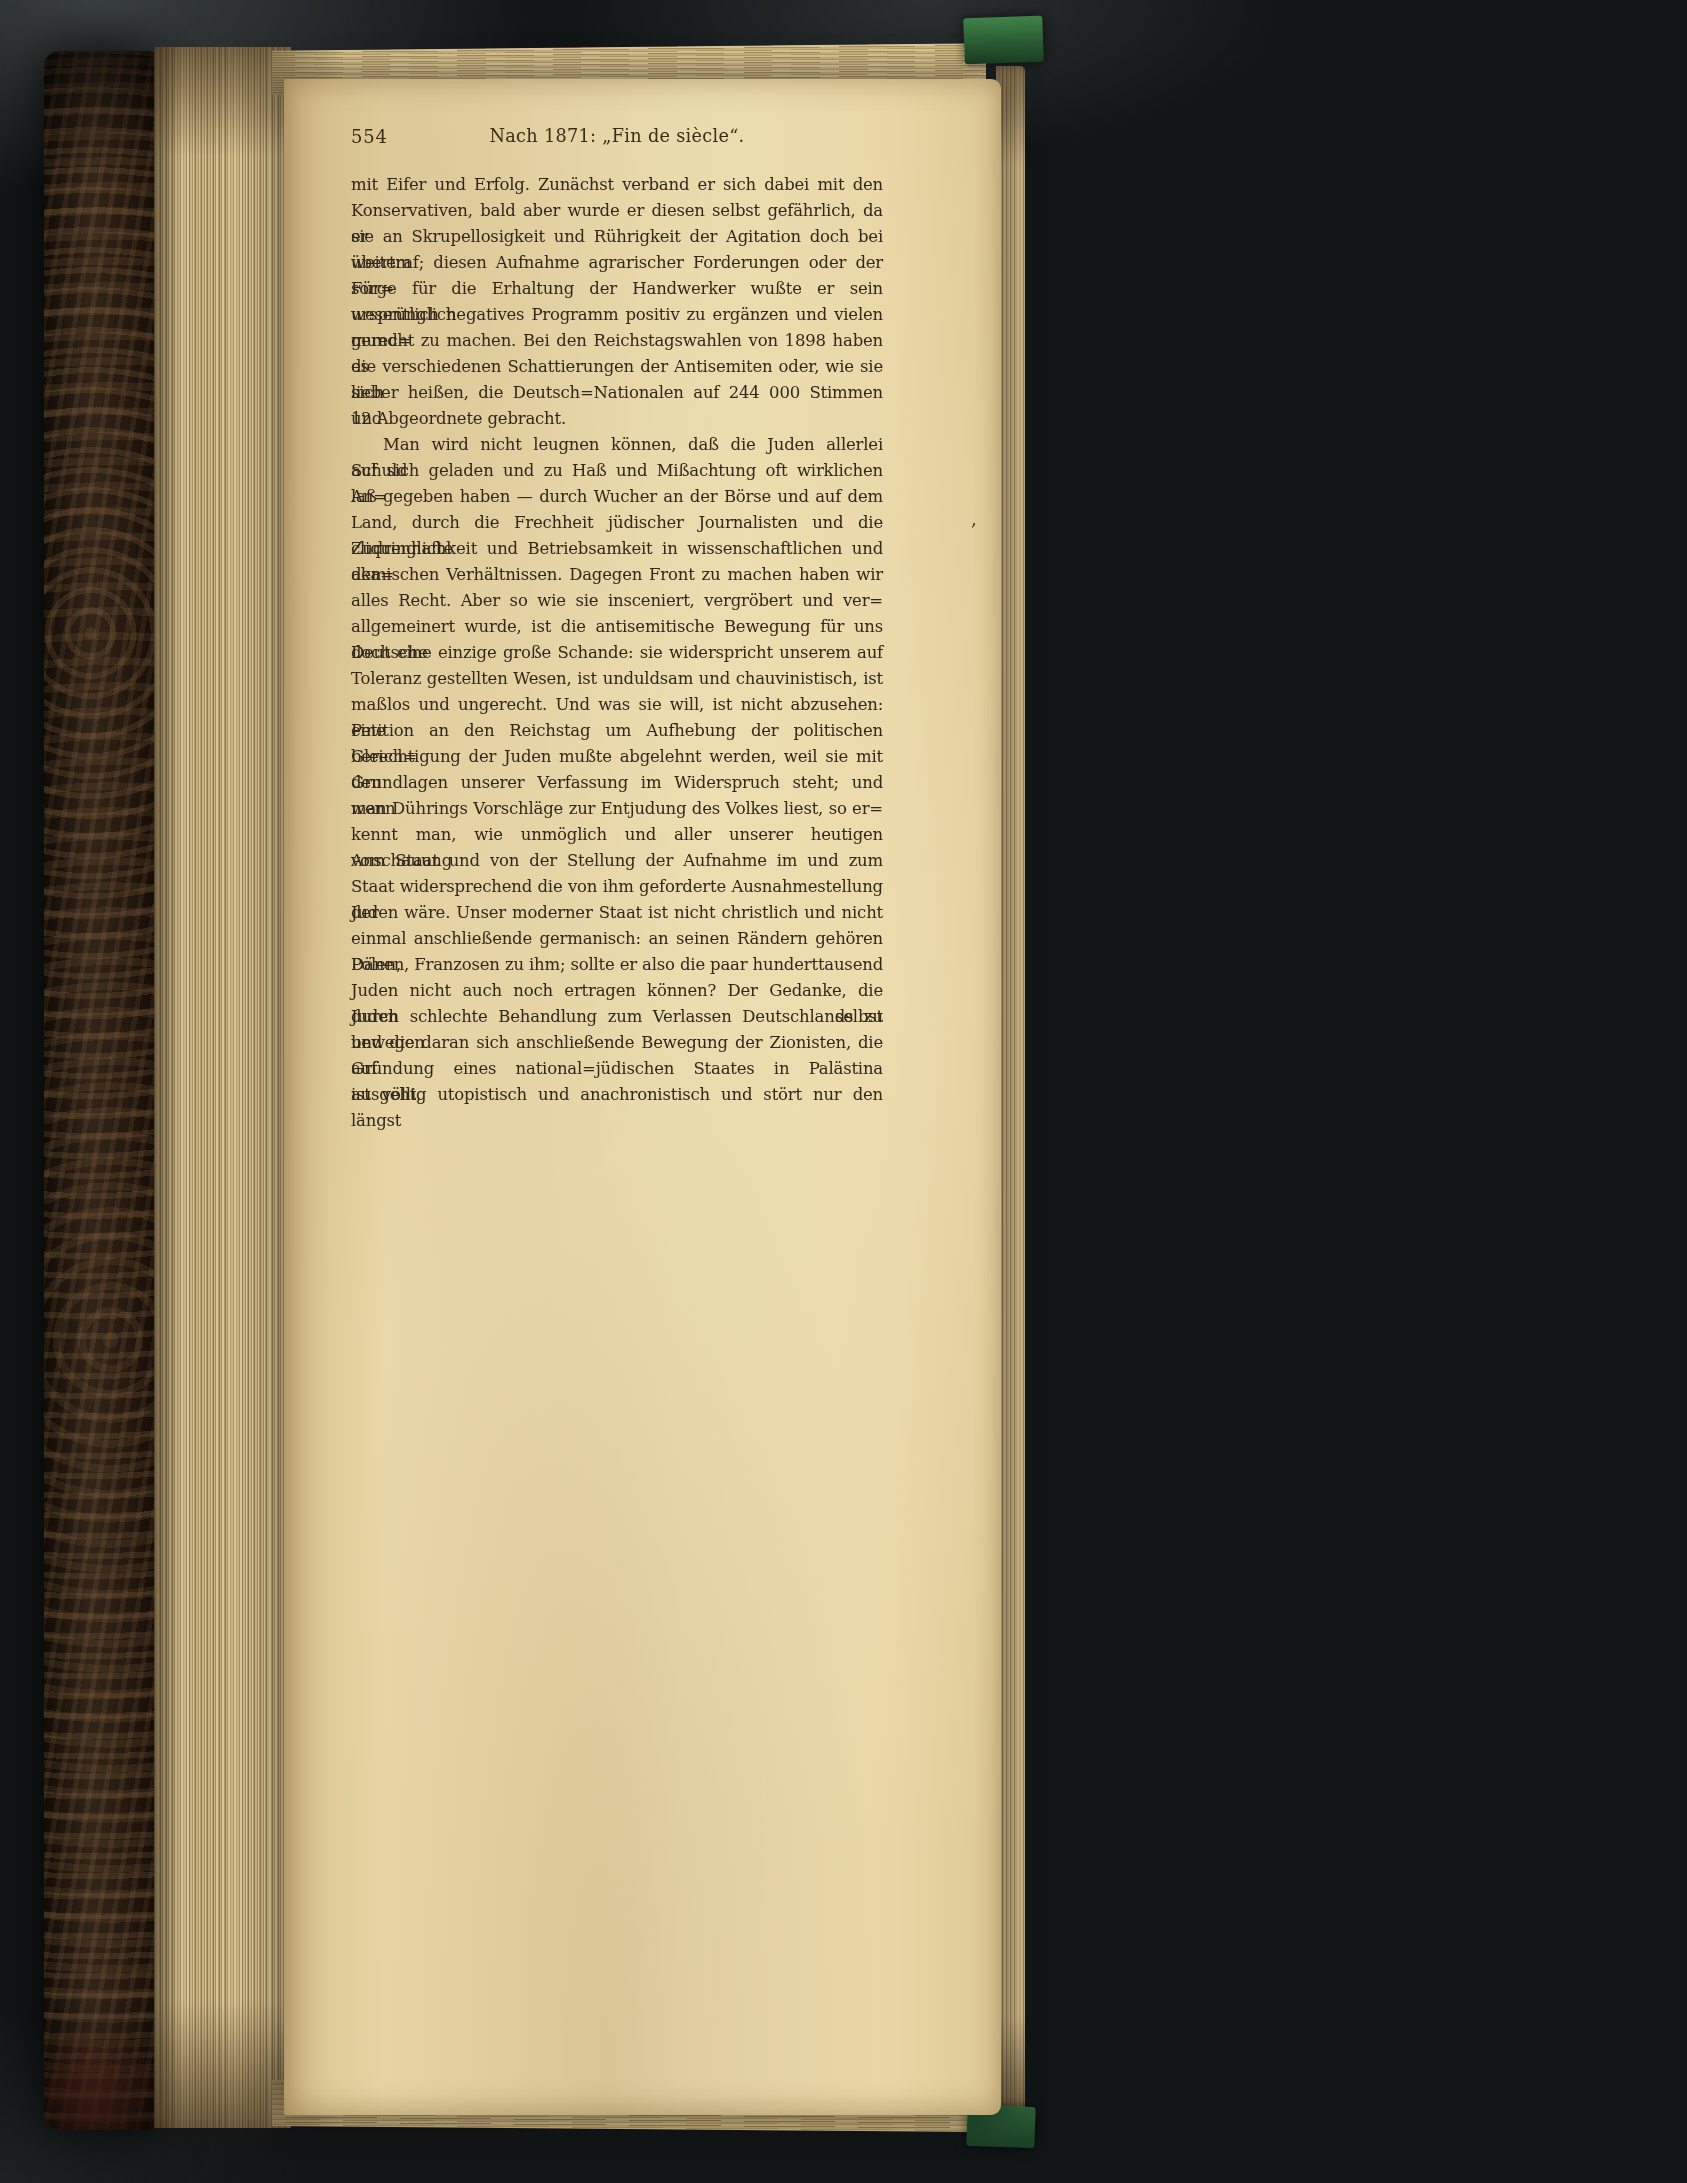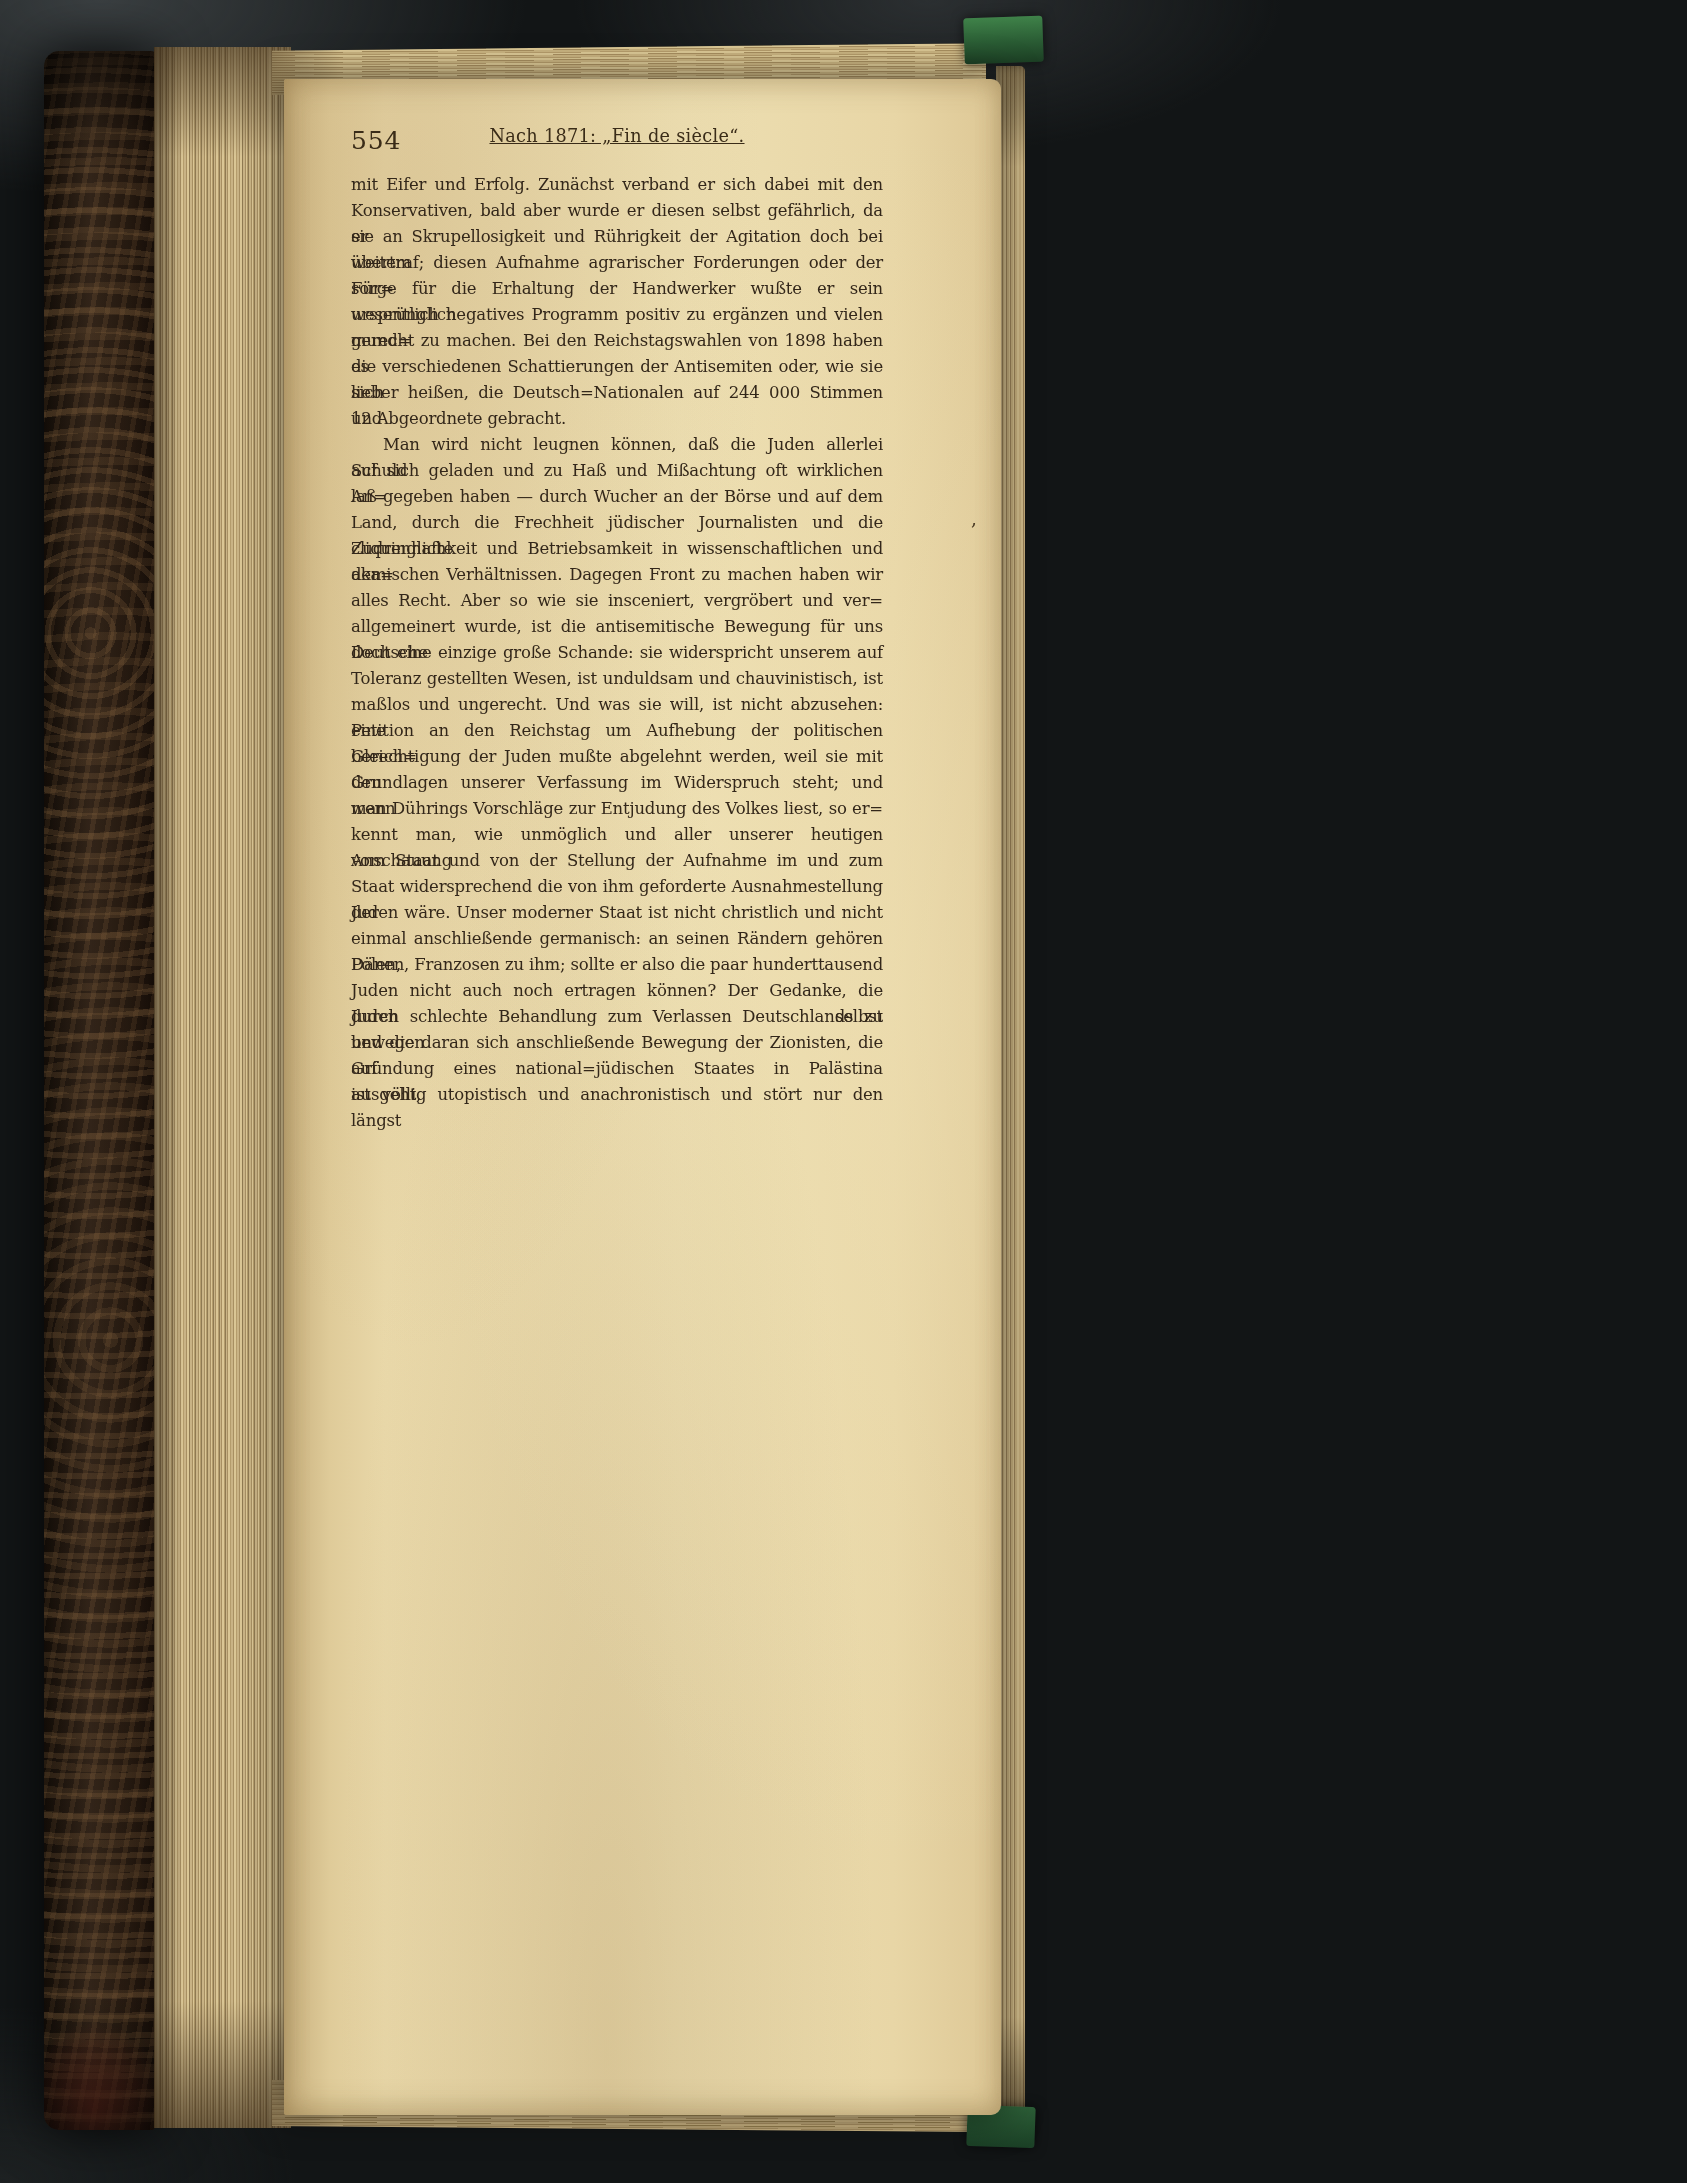--- a/index.html
+++ b/index.html
@@ -92,24 +92,24 @@
     box-shadow: 0 0 38px rgba(0,0,0,.55), inset 0 8.4px 25px rgba(120,92,48,.25), inset 0 -10px 25px rgba(120,92,48,.28);
   }
 
   
   .header {
     position: absolute; left: 67px; top: 47px; width: 532px; height: 29px;
     color: #3a2c18; text-align: center;
   }
   .pagenum {
     position: absolute; left: 0; top: 0;
-    font-size: 25px; letter-spacing: 0.8px;
+    font-size: 18px; letter-spacing: 0.8px;
   }
   .running-title {
-    font-size: 17.7px; letter-spacing: 0.3px; text-decoration: underline;
+    font-size: 17.7px; letter-spacing: 0.3px;
   }
   .body-text {
     position: absolute; left: 67px; top: 93px; width: 532px;
     color: #33271a;
   }
   .line {
     height: 26px; line-height: 26px;
     font-size: 16.5px; letter-spacing: -0.2px;
     text-align: justify; text-align-last: justify;
     white-space: normal; overflow: visible;

